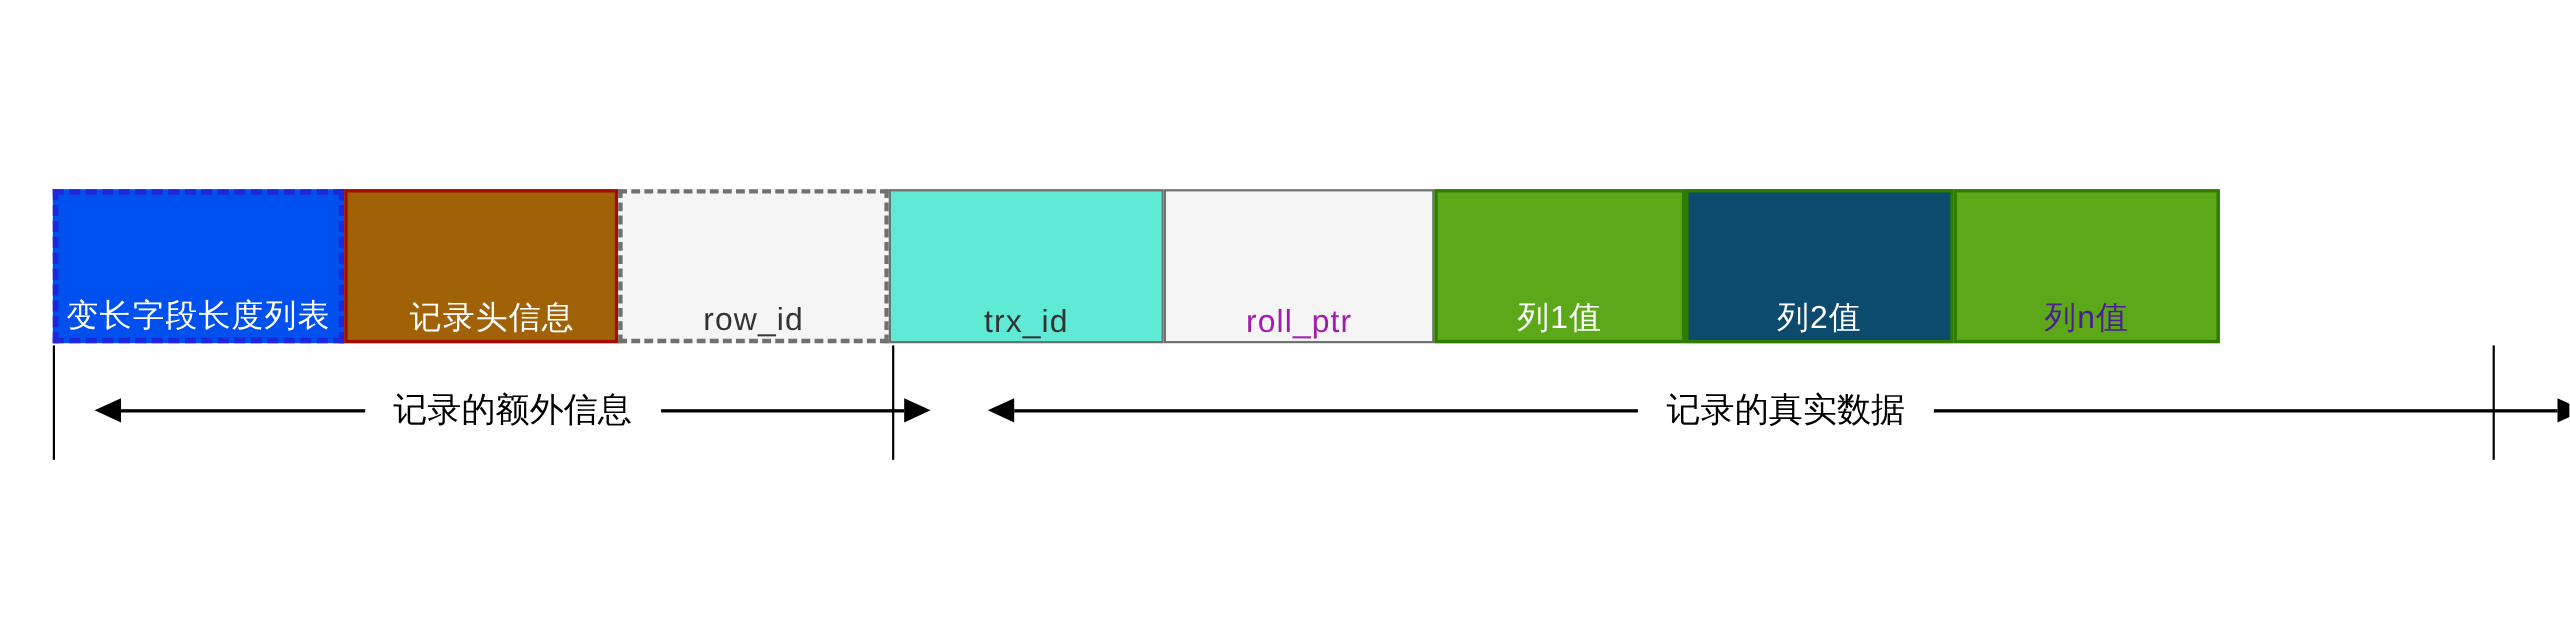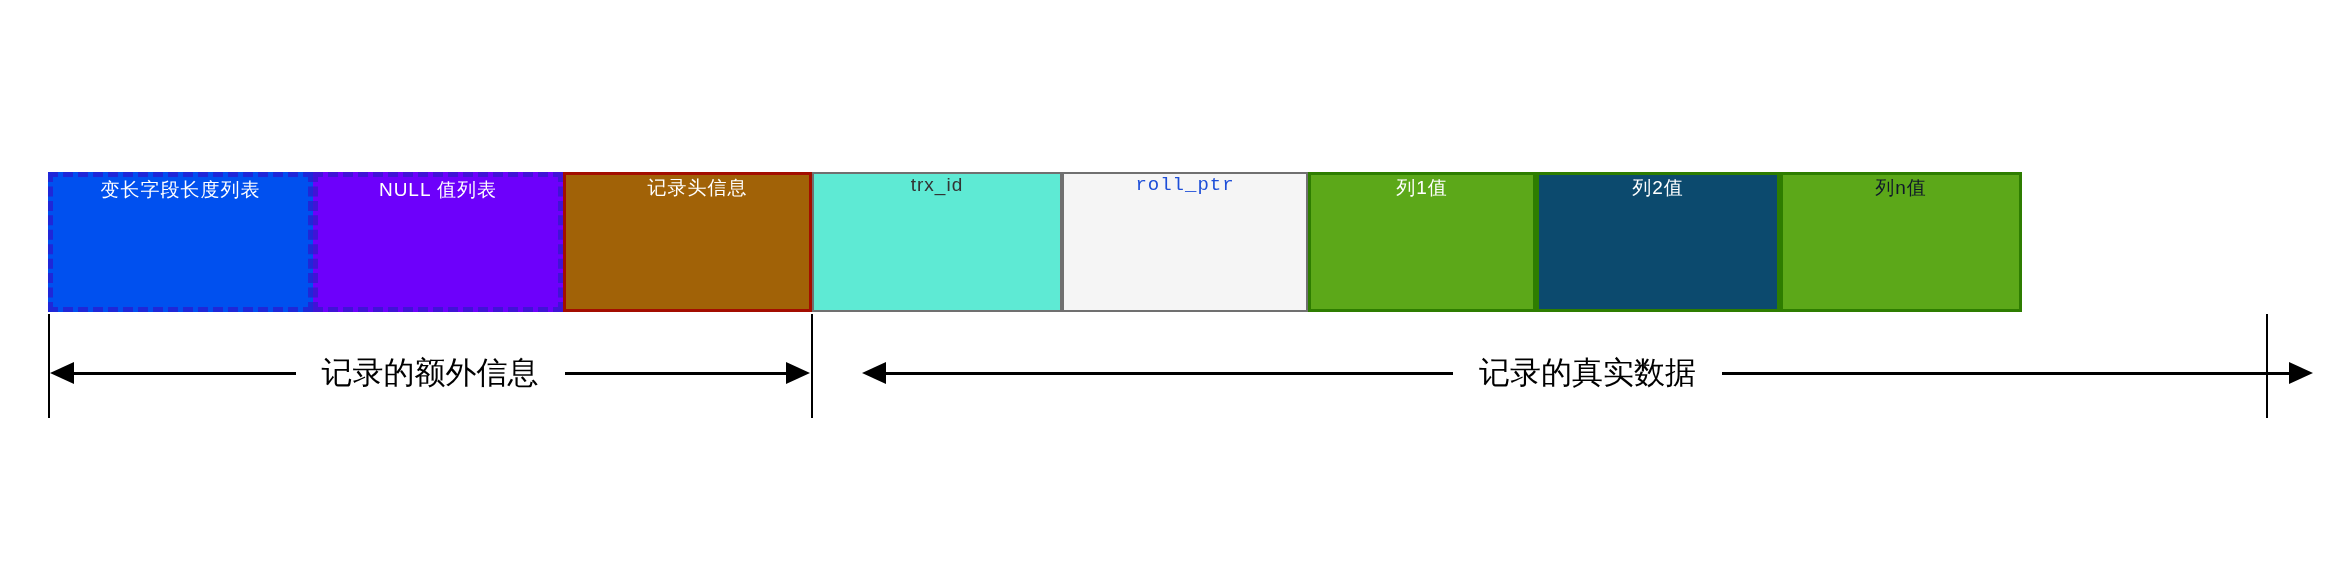--- a/index.html
+++ b/index.html
@@ -1,62 +1,62 @@
 <!DOCTYPE html>
 <html><head>
 <meta charset="utf-8">
 <style>
   html,body{margin:0;padding:0;background:#ffffff;}
   body{font-family:"Liberation Sans","DejaVu Sans",sans-serif;}
   .canvas{position:relative;width:2336px;height:562px;background:#ffffff;overflow:hidden;}
 
   
   .bar{position:absolute;left:48px;top:172px;width:2220px;height:140px;display:flex;}
-  .seg{box-sizing:border-box;height:140px;display:flex;align-items:flex-start;justify-content:center;
-       font-size:19px;letter-spacing:1px;white-space:nowrap;}
+  .seg{box-sizing:border-box;height:140px;display:flex;align-items:flex-end;justify-content:center;
+       font-size:29px;letter-spacing:1px;white-space:nowrap;}
 
   
-  .arrow-row{position:absolute;height:34px;display:flex;align-items:center;}
+  .arrow-row{position:absolute;height:34px;display:flex;align-items:center;padding-left:36px;}
   .arrow-line{flex:1;height:3px;background:#000000;}
   .arrow-label{padding:0 26px;font-size:31px;color:#000000;white-space:nowrap;}
   .head{width:0;height:0;border-top:11px solid transparent;border-bottom:11px solid transparent;}
   .head-left{border-right:24px solid #000000;}
   .head-right{border-left:24px solid #000000;}
 
   
   .vtick{position:absolute;top:314px;width:2px;height:104px;background:#000000;}
 </style>
 </head>
 <body>
 
 <div class="canvas">
 
   <div class="bar">
     <div class="seg" style="width: 265px; background: rgb(0, 80, 239); color: rgb(255, 255, 255); border: 5px dashed rgb(31, 39, 216);">
       <span>变长字段长度列表</span>
     </div>
-    <div class="seg" style="width: 250px; background: rgb(109, 0, 251); color: rgb(255, 255, 255); border: 5px dashed rgb(64, 19, 214);">
-      <span>NULL 值列表</span>
-    </div>
     <div class="seg" style="width: 249px; background: #a16207; color: rgb(255, 255, 255); border: 3px solid rgb(163, 13, 0); padding-left: 20px;">
       <span>记录头信息</span>
+    </div>
+    <div class="seg" style="width: 246px; background: rgb(245, 245, 245); color: rgb(51, 51, 51); border: 4px dashed rgb(112, 112, 112);">
+      <span>row_id</span>
     </div>
     <div class="seg" style="width: 250px; background: #5eead4; color: rgb(51, 51, 51); border: 2px solid rgb(112, 112, 112);">
       <span>trx_id</span>
     </div>
-    <div class="seg" style="width: 246px; background: rgb(245, 245, 245); color: #1d4ed8; border: 2px solid rgb(112, 112, 112); font-family: Liberation Mono, monospace;">
+    <div class="seg" style="width: 246px; background: rgb(245, 245, 245); color: #a21caf; border: 2px solid rgb(112, 112, 112);">
       <span>roll_ptr</span>
     </div>
     <div class="seg" style="width: 228px; background: rgb(92, 168, 25); color: rgb(255, 255, 255); border: 3px solid rgb(46, 125, 0);">
       <span>列1值</span>
     </div>
     <div class="seg" style="width: 244px; background: #0c4a6e; color: rgb(255, 255, 255); border: 3px solid rgb(46, 125, 0);">
       <span>列2值</span>
     </div>
-    <div class="seg" style="width: 242px; background: rgb(92, 168, 25); color: #0f172a; border: 3px solid rgb(46, 125, 0);">
+    <div class="seg" style="width: 242px; background: rgb(92, 168, 25); color: #4c1d95; border: 3px solid rgb(46, 125, 0);">
       <span>列n值</span>
     </div>
   </div>
 
   <div class="vtick" style="left:48px;"></div>
   <div class="vtick" style="left:811px;"></div>
   <div class="vtick" style="left:2266px;"></div>
 
   <div class="arrow-row" style="left:50px;top:356px;width:760px;">
     <span class="head head-left"></span>

